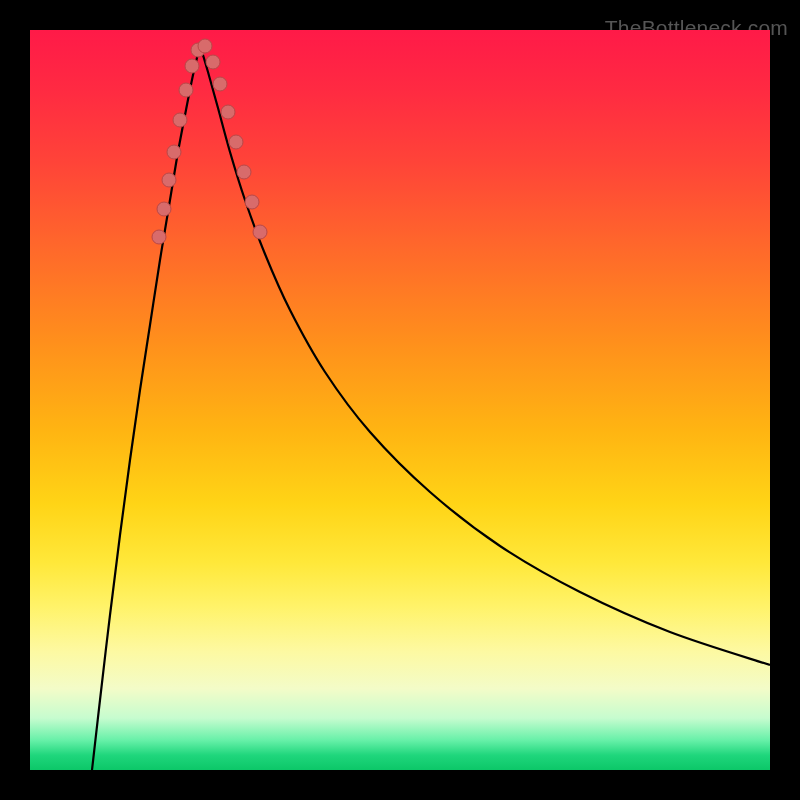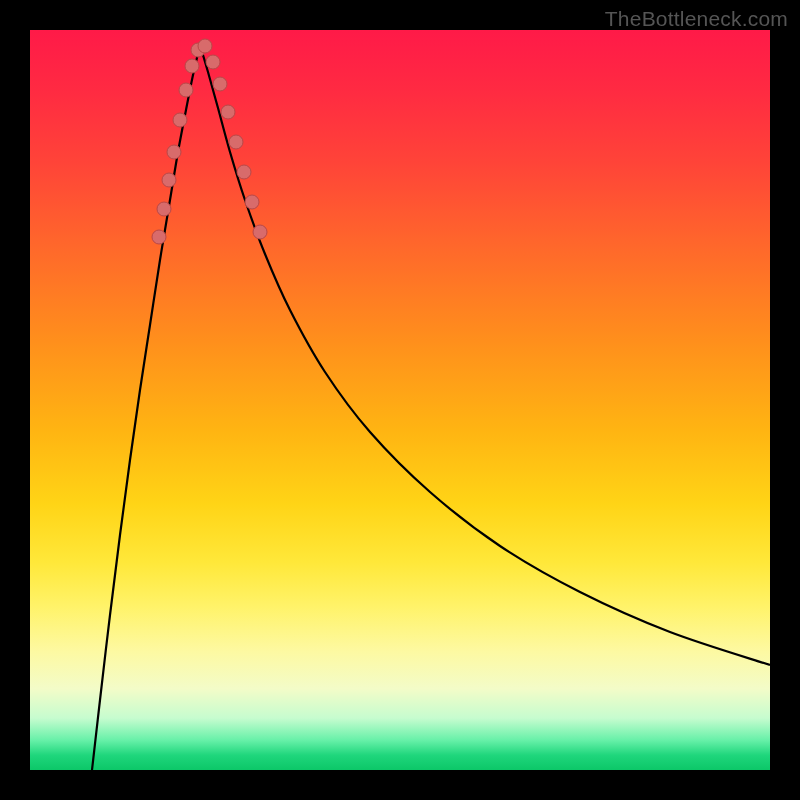--- a/index.html
+++ b/index.html
@@ -38,21 +38,21 @@
       #f3fcc8 89%,
       #c6fccf 93%,
       #66f0a8 96%,
       #1fd67c 98%,
       #0cc768 100%
     );
     overflow: hidden;
   }
   .attribution {
     position: absolute;
-    top: 7px;
+    top: 16px;
     right: 12px;
     color: #555;
     font-size: 21px;
     font-weight: 400;
     letter-spacing: 0.2px;
     user-select: none;
   }
   svg.curve {
     position: absolute;
     left: 0;

